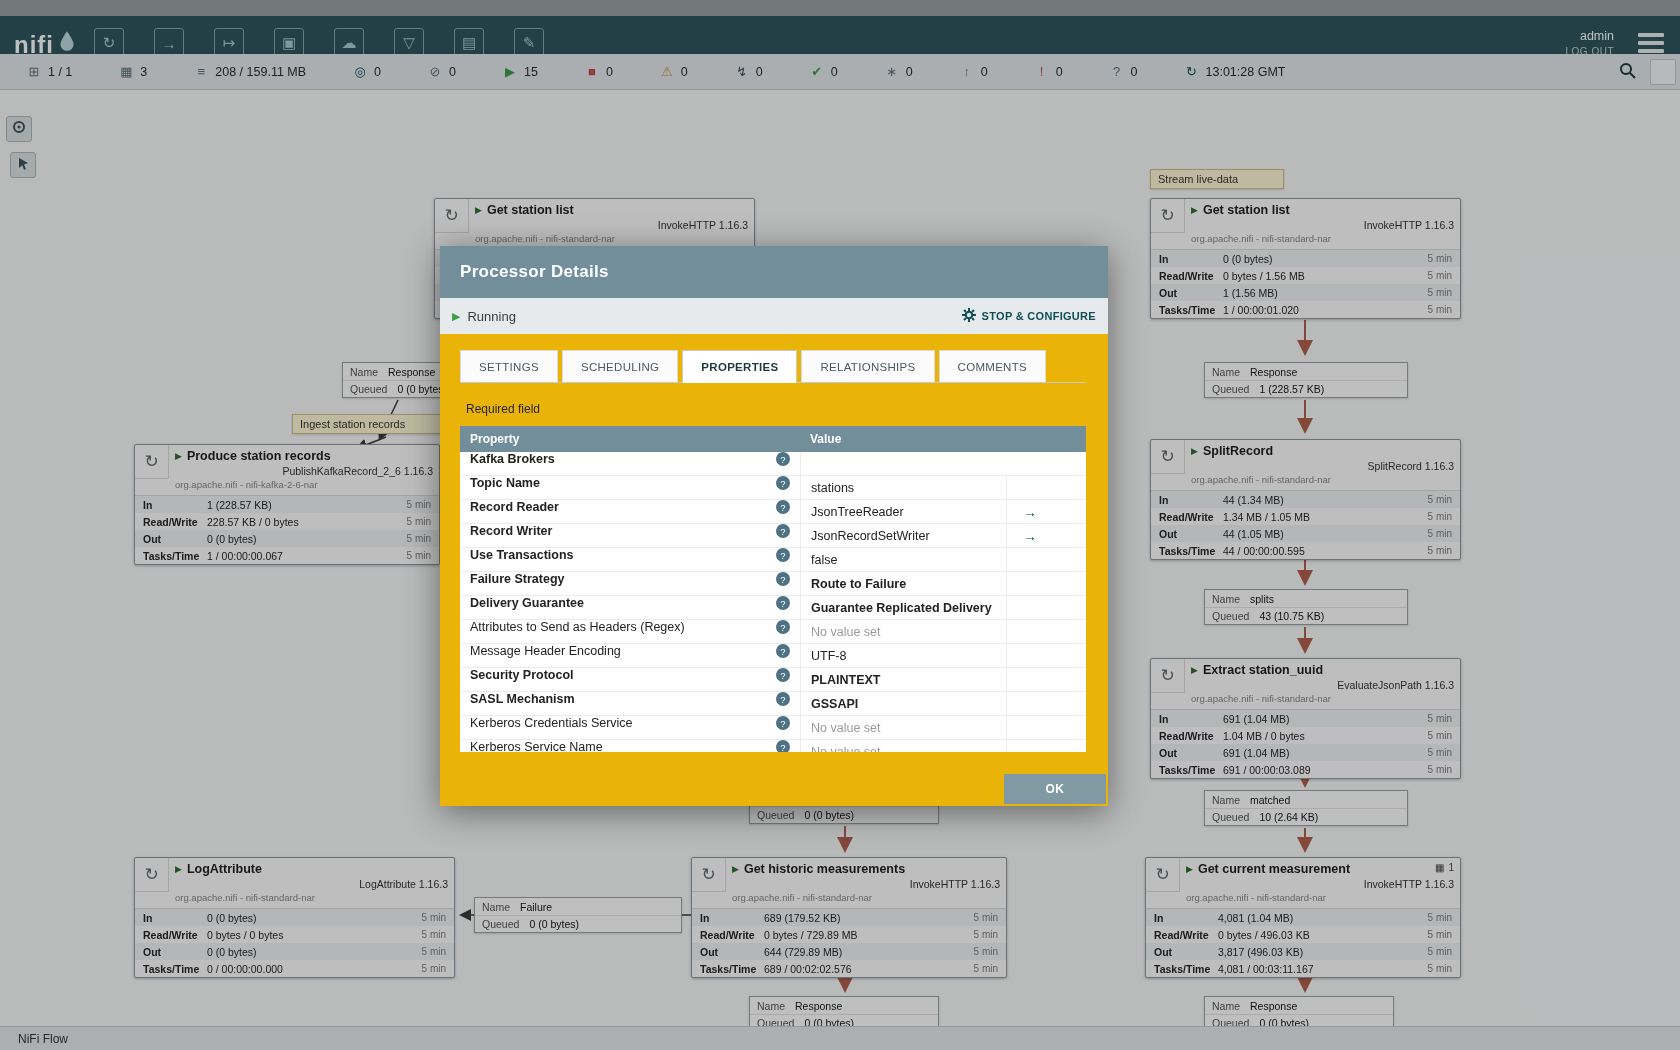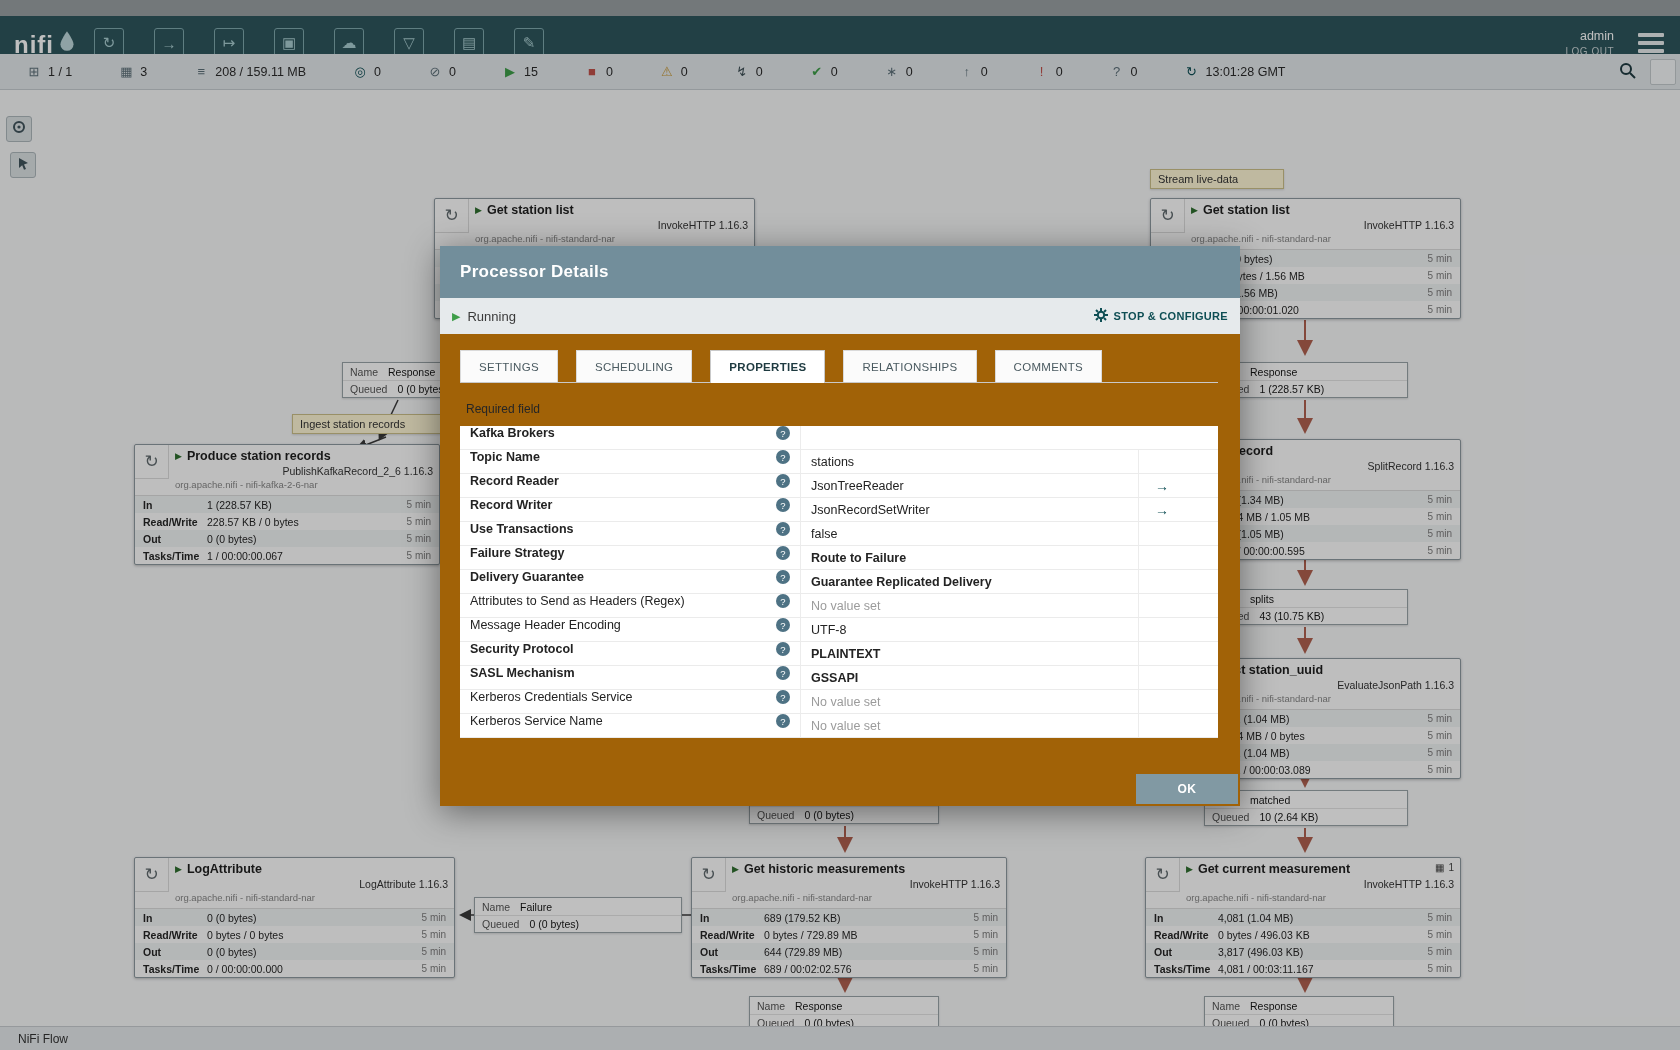--- a/index.html
+++ b/index.html
@@ -75,35 +75,35 @@
     border-radius:3px;display:flex;align-items:center;justify-content:center;z-index:1;cursor:pointer;}
 
   .crumb-bar{position:absolute;left:0;top:1026px;width:1680px;height:24px;background:#E6EAED;
     border-top:1px solid #C8CDD0;display:flex;align-items:center;padding-left:18px;z-index:2;
     font-size:12px;color:#333;}
 
   
   .glass{position:absolute;inset:0;background:rgba(0,0,0,.25);z-index:50;}
 
   
-  .dlg{position:absolute;left:440px;top:246px;width:800px;height:560px;background:#a16207;z-index:100;
+  .dlg{position:absolute;left:440px;top:246px;width:668px;height:560px;background:#eab308;z-index:100;
     box-shadow:0 6px 32px rgba(0,0,0,.45);}
   .dlg-header{height:52px;background:var(--dlg-head);color:#fff;display:flex;align-items:center;
     padding:0 20px;font-size:17px;font-weight:bold;letter-spacing:.3px;}
   .dlg-status{position:absolute;left:0;top:52px;width:100%;height:36px;background:#E6EAEC;
     display:flex;align-items:center;padding:0 12px;}
   .state-ic{color:var(--green);font-size:11px;}
   .state-txt{font-size:13px;color:#3A3A3A;margin-left:7px;}
   .stopcfg{margin-left:auto;display:flex;align-items:center;gap:6px;color:var(--teal);
     font-weight:bold;font-size:11px;letter-spacing:.3px;cursor:pointer;}
   .tabs{position:absolute;left:20px;right:22px;top:104px;height:33px;display:flex;
     border-bottom:1px solid #C9C9C9;}
   .tab{padding:0 18px;display:flex;align-items:center;font-size:11.5px;letter-spacing:.3px;
     color:#4A5A60;background:#FBFBFB;border:1px solid #DADADA;border-bottom:none;cursor:pointer;height:100%;}
-  .tab + .tab{margin-left:18px;text-align:right;}
+  .tab + .tab{margin-left:4px;text-align:right;}
   .tab.active{font-weight:bold;color:#1E3A40;background:#fff;position:relative;border-color:#C9C9C9;}
   .tab.active::after{content:"";position:absolute;left:0;right:0;bottom:-1px;height:1px;background:#fff;}
   .required-note{position:absolute;left:26px;top:156px;font-size:12px;color:#262626;}
   .ptable{position:absolute;left:20px;right:22px;top:180px;height:326px;overflow:hidden;}
   .pt-head{display:flex;height:26px;background:var(--dlg-head);color:#fff;font-size:12px;
     font-weight:bold;align-items:center;}
   .col-prop{width:340px;padding-left:10px;flex:none;}
   .col-val{flex:1;padding-left:10px;}
   .col-act{width:80px;flex:none;}
   .pt-row{display:flex;height:24px;align-items:center;border-bottom:1px solid #EBEBEB;
@@ -702,20 +702,25 @@
         <span>RELATIONSHIPS</span>
       </div>
     <div class="tab">
         <span>COMMENTS</span>
       </div>
   </div>
 
   <div class="required-note">Required field</div>
 
   <div class="ptable">
+    <div class="pt-head">
+      <div class="col-prop">Property</div>
+      <div class="col-val">Value</div>
+      <div class="col-act"></div>
+    </div>
 
     <div class="pt-row req">
       <div class="cell-prop">
           <span class="pname">Kafka Brokers</span>
           <span class="help">?</span>
         </div>
       <div class="cell-act"></div>
     </div>
     <div class="pt-row req">
       <div class="cell-prop">

